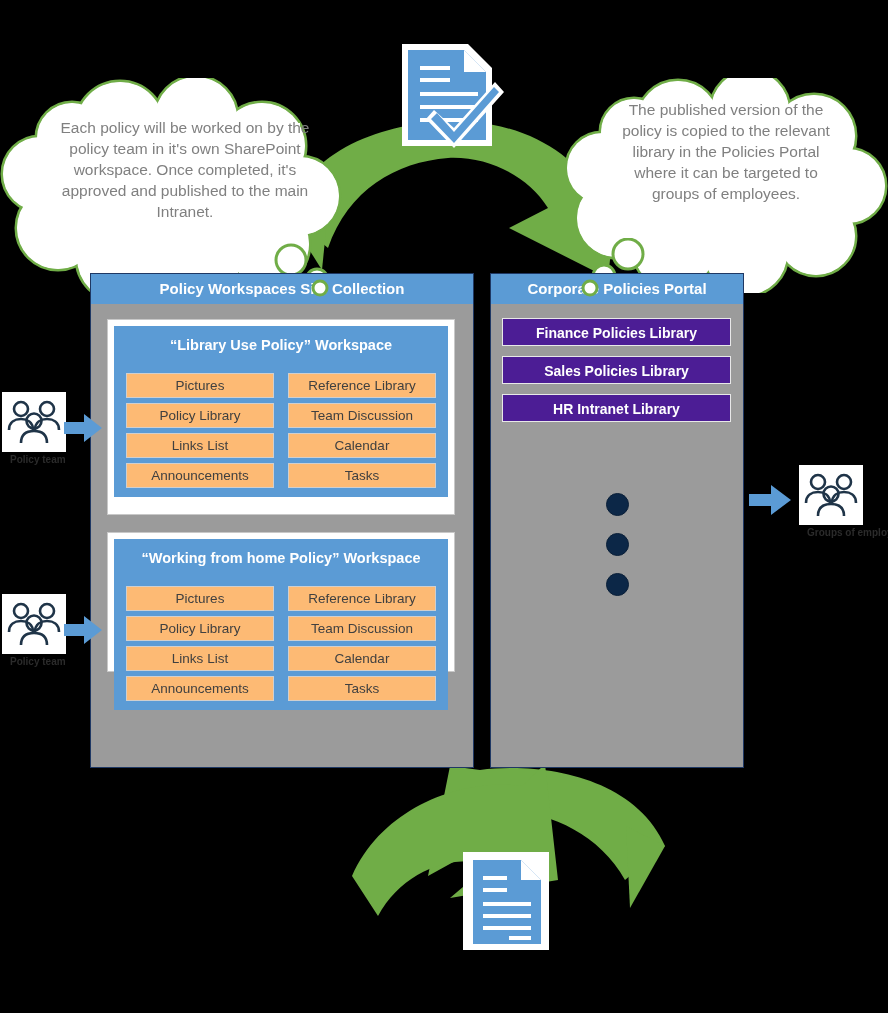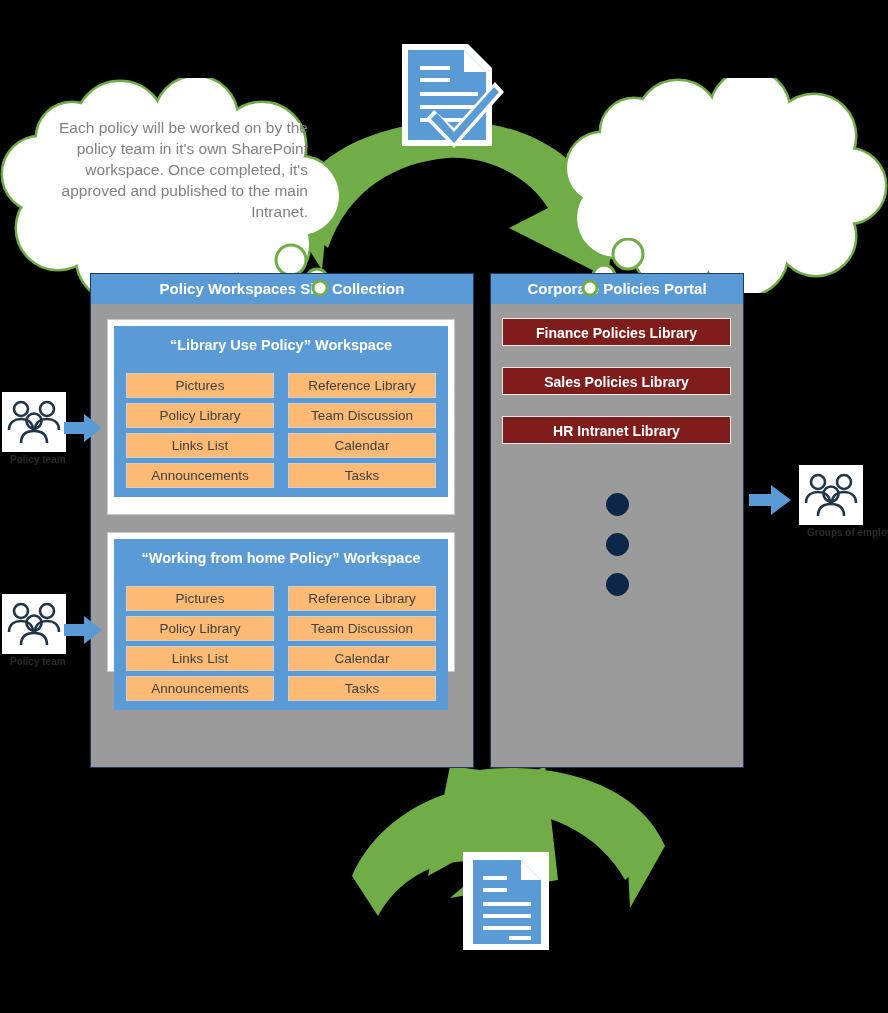--- a/index.html
+++ b/index.html
@@ -8,21 +8,21 @@
   .stage{position:absolute;inset:0;width:888px;height:1013px;}
   .abs{position:absolute;}
 
   
   .cloud-text{
     position:absolute;color:#808080;text-align:center;
     line-height:1.35;font-size:15.5px;z-index:6;
   }
   #cloud-left-svg{left:0;top:78px;z-index:5;}
   #cloud-right-svg{left:560px;top:78px;z-index:5;}
-  #cloud-left-text{left:46px;top:118px;width:262px;text-align:right;}
+  #cloud-left-text{left:54px;top:118px;width:262px;}
   #cloud-right-text{left:612px;top:100px;width:228px;}
 
   
   #arrow-top{left:276px;top:118px;z-index:4;}
   #arrow-bottom{left:330px;top:768px;z-index:4;}
 
   
   #doc-approved{left:396px;top:40px;z-index:8;}
   #doc-plain{left:463px;top:852px;z-index:8;}
 
@@ -51,22 +51,22 @@
     display:grid;grid-template-columns:1fr 1fr;gap:5px 14px;
   }
   .ws-item{
     background:#fdba74;border:1px solid #cfcfcf;color:#404040;
     font-size:13.5px;text-align:center;line-height:23px;height:23px;
   }
 
   
   .lib-list{position:absolute;left:11px;top:44px;width:229px;}
   .lib-item{
-    background:#7f1d1d;border:1px solid #e8e8e8;color:#fff;font-weight:bold;
-    font-size:14px;text-align:center;line-height:28px;height:28px;margin-bottom:21px;
+    background:#4c1d95;border:1px solid #e8e8e8;color:#fff;font-weight:bold;
+    font-size:14px;text-align:center;line-height:28px;height:28px;margin-bottom:10px;
     box-sizing:border-box;
   }
   .dots{position:absolute;left:0;top:219px;width:252px;text-align:center;}
   .dot{display:block;margin:0 auto 17px auto;width:21px;height:21px;border-radius:50%;
        background:#0c2747;border:1px solid #0a1f38;}
 
   
   .people-block{position:absolute;z-index:8;}
   .people-box{width:64px;height:60px;background:#fff;display:flex;
               align-items:center;justify-content:center;}
@@ -158,20 +158,21 @@
       <circle cx="288" cy="108" r="37"></circle>
       <circle cx="256" cy="158" r="39"></circle>
       <circle cx="186" cy="176" r="41"></circle>
       <circle cx="114" cy="170" r="41"></circle>
       <circle cx="56" cy="140" r="39"></circle>
       <circle cx="42" cy="90" r="35"></circle>
       <circle cx="74" cy="54" r="33"></circle>
       <rect x="46" y="40" width="244" height="130"></rect>
     </g>
   </svg>
+  <div id="cloud-right-text" class="cloud-text">The published version of the policy is copied to the relevant library in the Policies Portal where it can be targeted to groups of employees.</div>
 
   <svg class="abs" style="left:586px;top:238px;z-index:6;" width="60" height="56" viewBox="0 0 60 56">
     <circle cx="42" cy="16" r="15" fill="#fff" stroke="#70ad47" stroke-width="3"></circle>
     <circle cx="18" cy="38" r="11" fill="#fff" stroke="#70ad47" stroke-width="3"></circle>
   </svg>
   <svg class="abs" style="left:578px;top:276px;z-index:9;" width="24" height="24" viewBox="0 0 24 24">
     <circle cx="12" cy="12" r="7" fill="#fff" stroke="#70ad47" stroke-width="3"></circle>
   </svg>
 
   <svg id="doc-approved" class="abs" width="112" height="112" viewBox="0 0 112 112">

